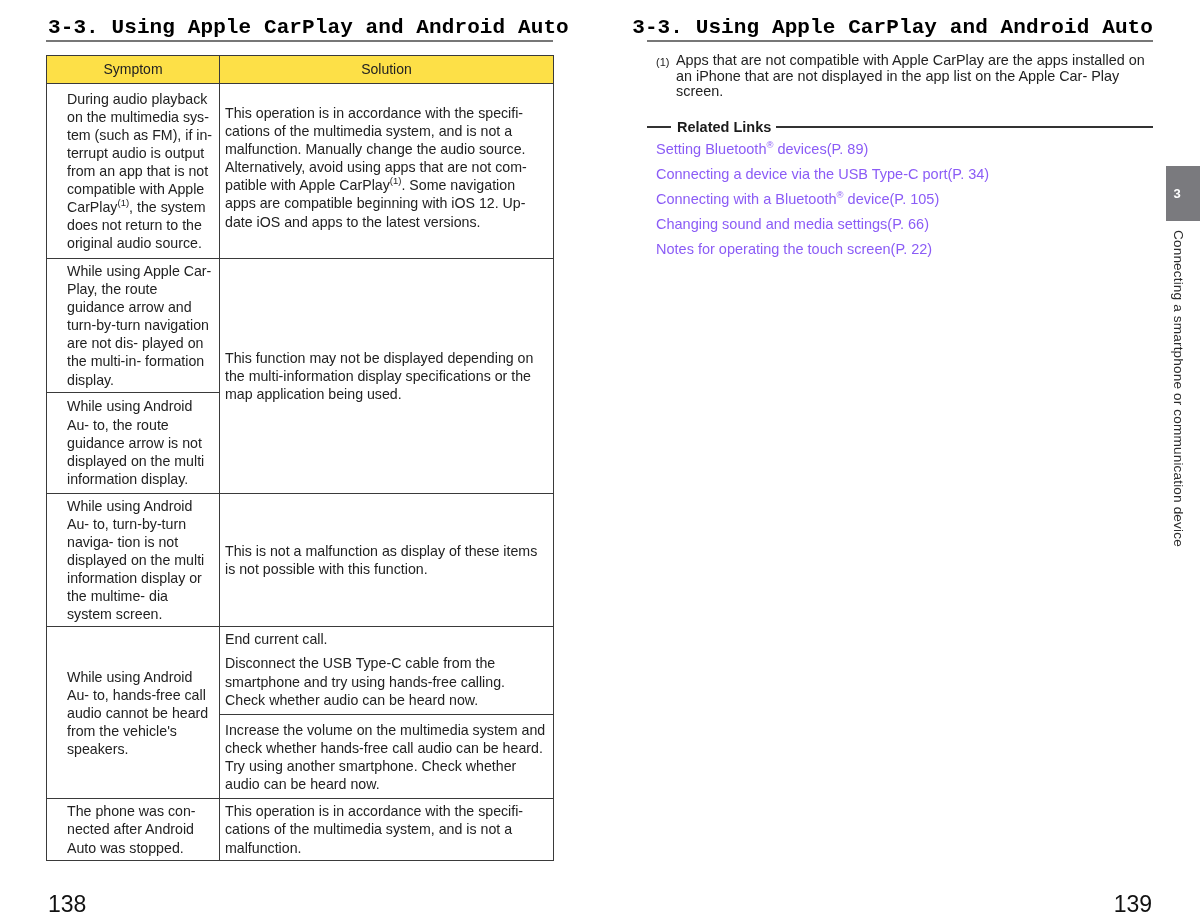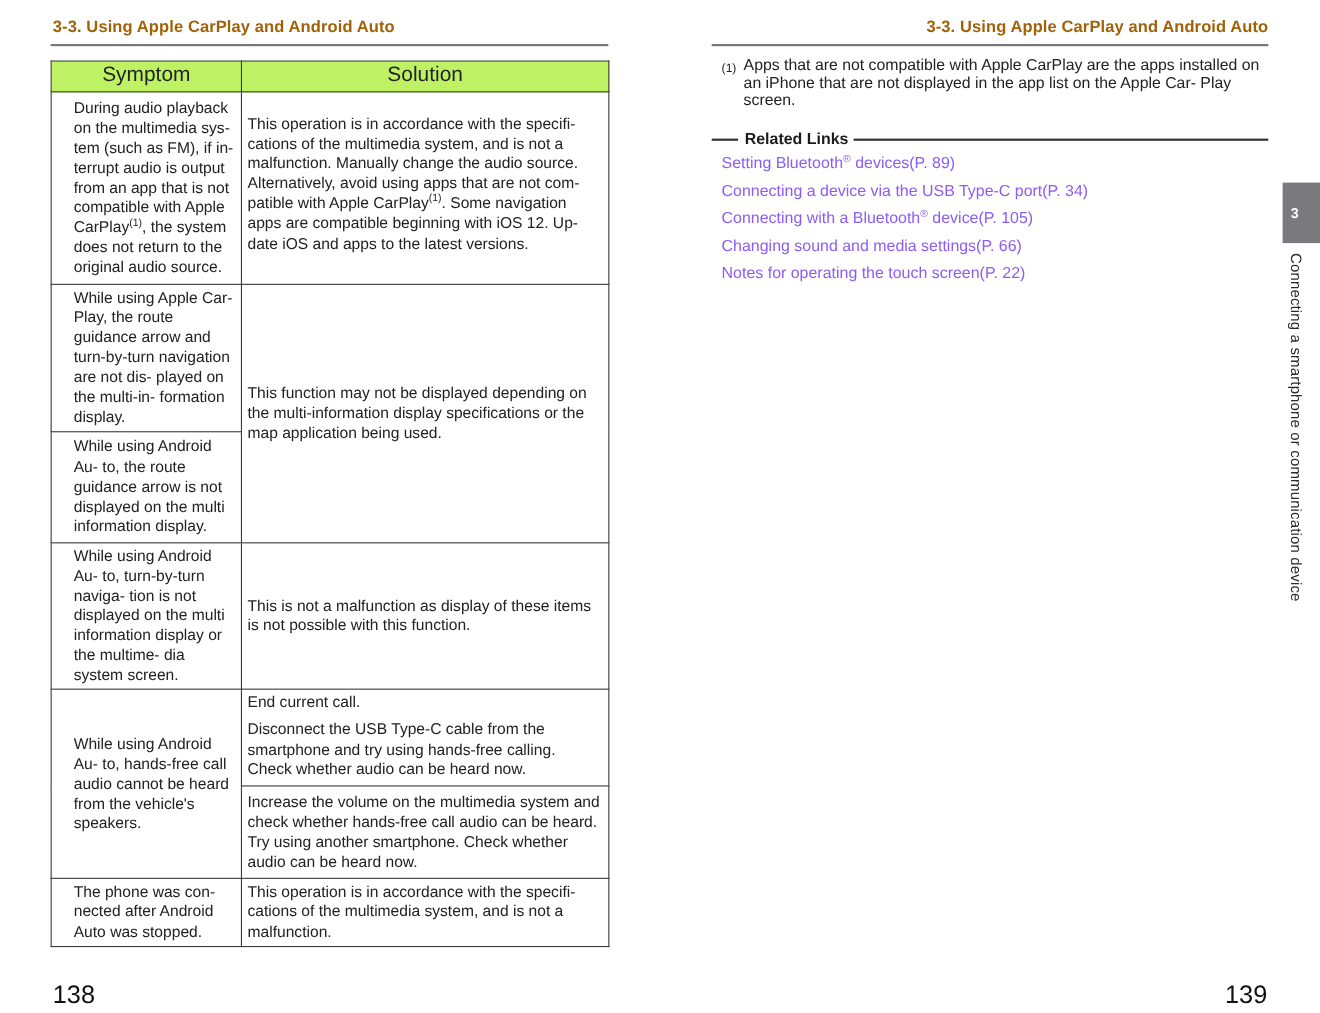--- a/index.html
+++ b/index.html
@@ -1,40 +1,41 @@
 <!DOCTYPE html>
 <html><head>
 <meta charset="utf-8">
 <style>
   * { box-sizing: border-box; margin: 0; padding: 0; }
   html, body { width: 1200px; height: 921px; background: #ffffff; overflow: hidden; }
   body { position: relative; font-family: "Liberation Sans", sans-serif; color: #1f1f1f; }
 
   .running-head {
-    position: absolute; top: 16px; font-size: 15px; font-weight: bold; color: #a16207;
+    position: absolute; top: 16px; font-size: 21px; font-weight: bold; color: #000000;
     letter-spacing: 0.1px;
+    font-family: Liberation Mono, monospace;
   }
   .running-head.left { left: 48px; }
   .running-head.right { right: 47px; text-align: right; }
   .rule { position: absolute; height: 2px; background: #777; }
   .rule.left { left: 46px; width: 507px; top: 40px; }
   .rule.right { left: 647px; width: 506px; top: 40px; }
 
   
   .trouble-table {
     position: absolute; left: 46px; top: 55px; width: 508px;
     border-collapse: collapse; font-size: 14.2px; line-height: 18.1px; color: #222;
   }
   .trouble-table th, .trouble-table td {
     border: 1.5px solid #3a3a3a; vertical-align: middle; text-align: left;
     padding: 3px 4px 3px 5px;
   }
   .trouble-table th {
-    background: #bef264; font-weight: normal; text-align: center; height: 28px;
-    font-size: 19px; padding: 4px;
+    background: #fde047; font-weight: normal; text-align: center; height: 28px;
+    font-size: 14px; padding: 4px;
   }
   .trouble-table .col-sym { width: 173px; }
   .trouble-table td.sym { padding-left: 20px; }
   .trouble-table td.sol { padding-left: 5px; padding-right: 4px; }
   .trouble-table td.sol.top { vertical-align: top; }
   sup { font-size: 9.5px; line-height: 0; vertical-align: 6px; }
 
   .sol-line { display: block; }
   .sol-line + .sol-line { margin-top: 6px; }
 

